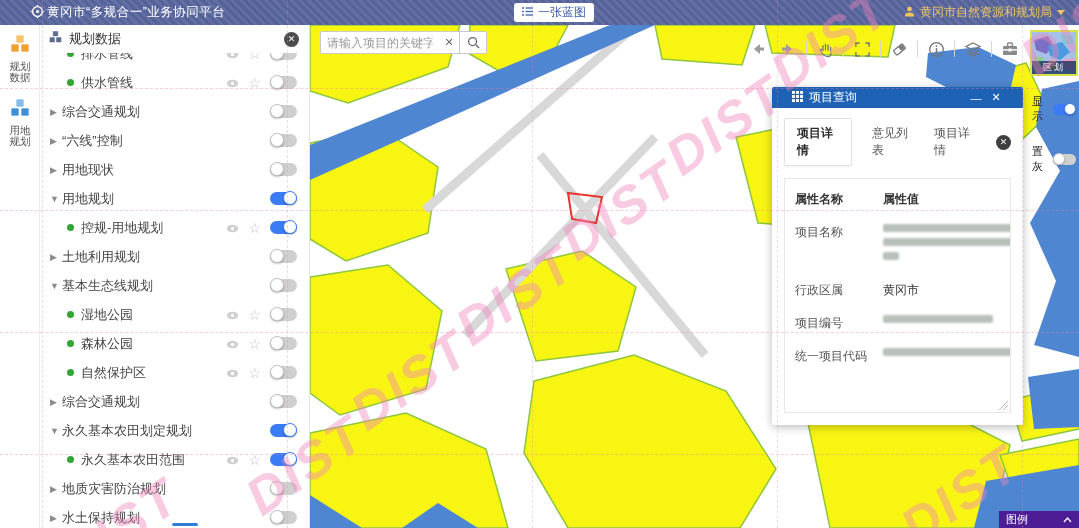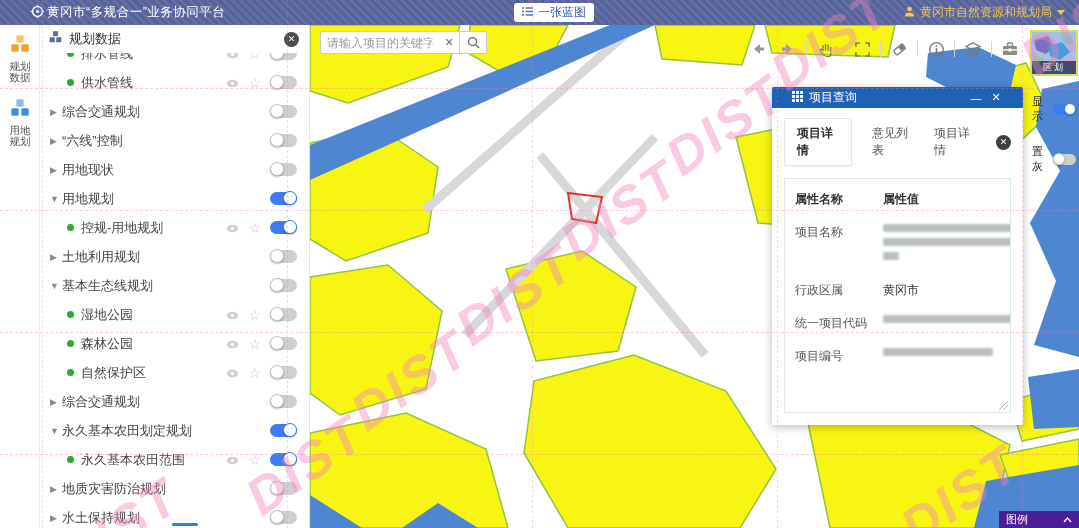--- a/index.html
+++ b/index.html
@@ -610,29 +610,29 @@
             <div class="redact" style="width:152px"></div>
             <div class="redact" style="width:140px"></div>
             <div class="redact" style="width:16px"></div>
           </span>
         </div>
         <div class="attr-row">
           <span class="attr-name">行政区属</span>
                  <span class="attr-value"><span>黄冈市</span></span>
         </div>
         <div class="attr-row">
+          <span class="attr-name">项目编号</span>
+                 <span class="attr-value">
+            <div class="redact" style="width:110px"></div>
+          </span>
+        </div>
+        <div class="attr-row">
           <span class="attr-name">统一项目代码</span>
                  <span class="attr-value">
             <div class="redact" style="width:148px"></div>
-          </span>
-        </div>
-        <div class="attr-row">
-          <span class="attr-name">项目编号</span>
-                 <span class="attr-value">
-            <div class="redact" style="width:110px"></div>
           </span>
         </div>
       </div>
     <div id="resize-grip"></div>
   </div>
 </div>
 
 <div id="watermark">
     <span class="wm-text" style="left: 240px; top: 435px; color: rgba(238, 130, 185, 0.42);">DIST</span>
     <span class="wm-text" style="left: 345px; top: 350px; color: rgba(238, 130, 185, 0.42);">DIST</span>

